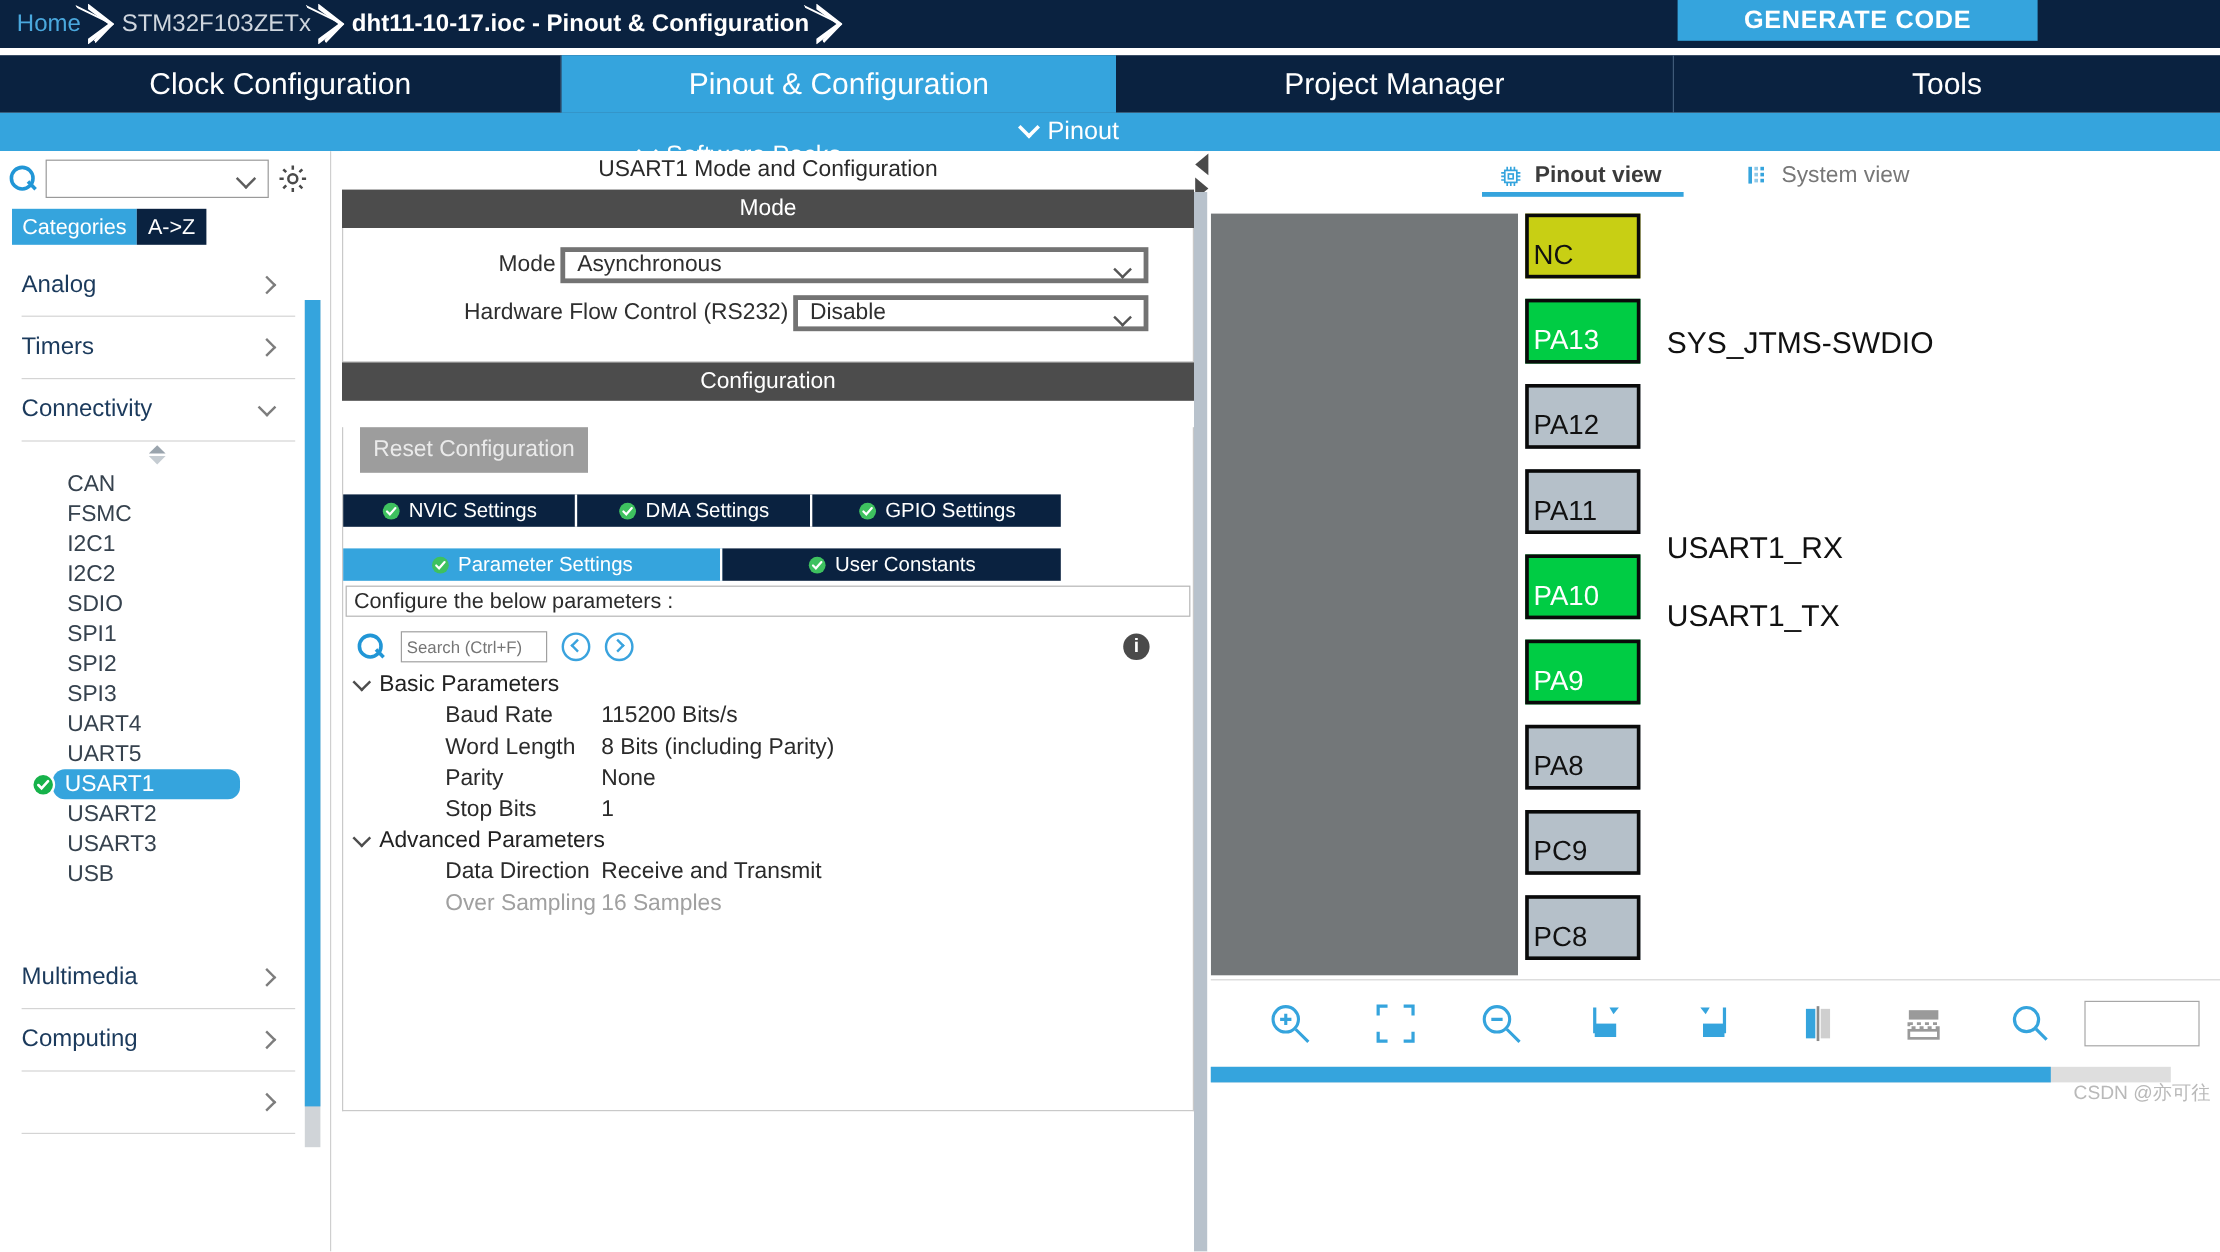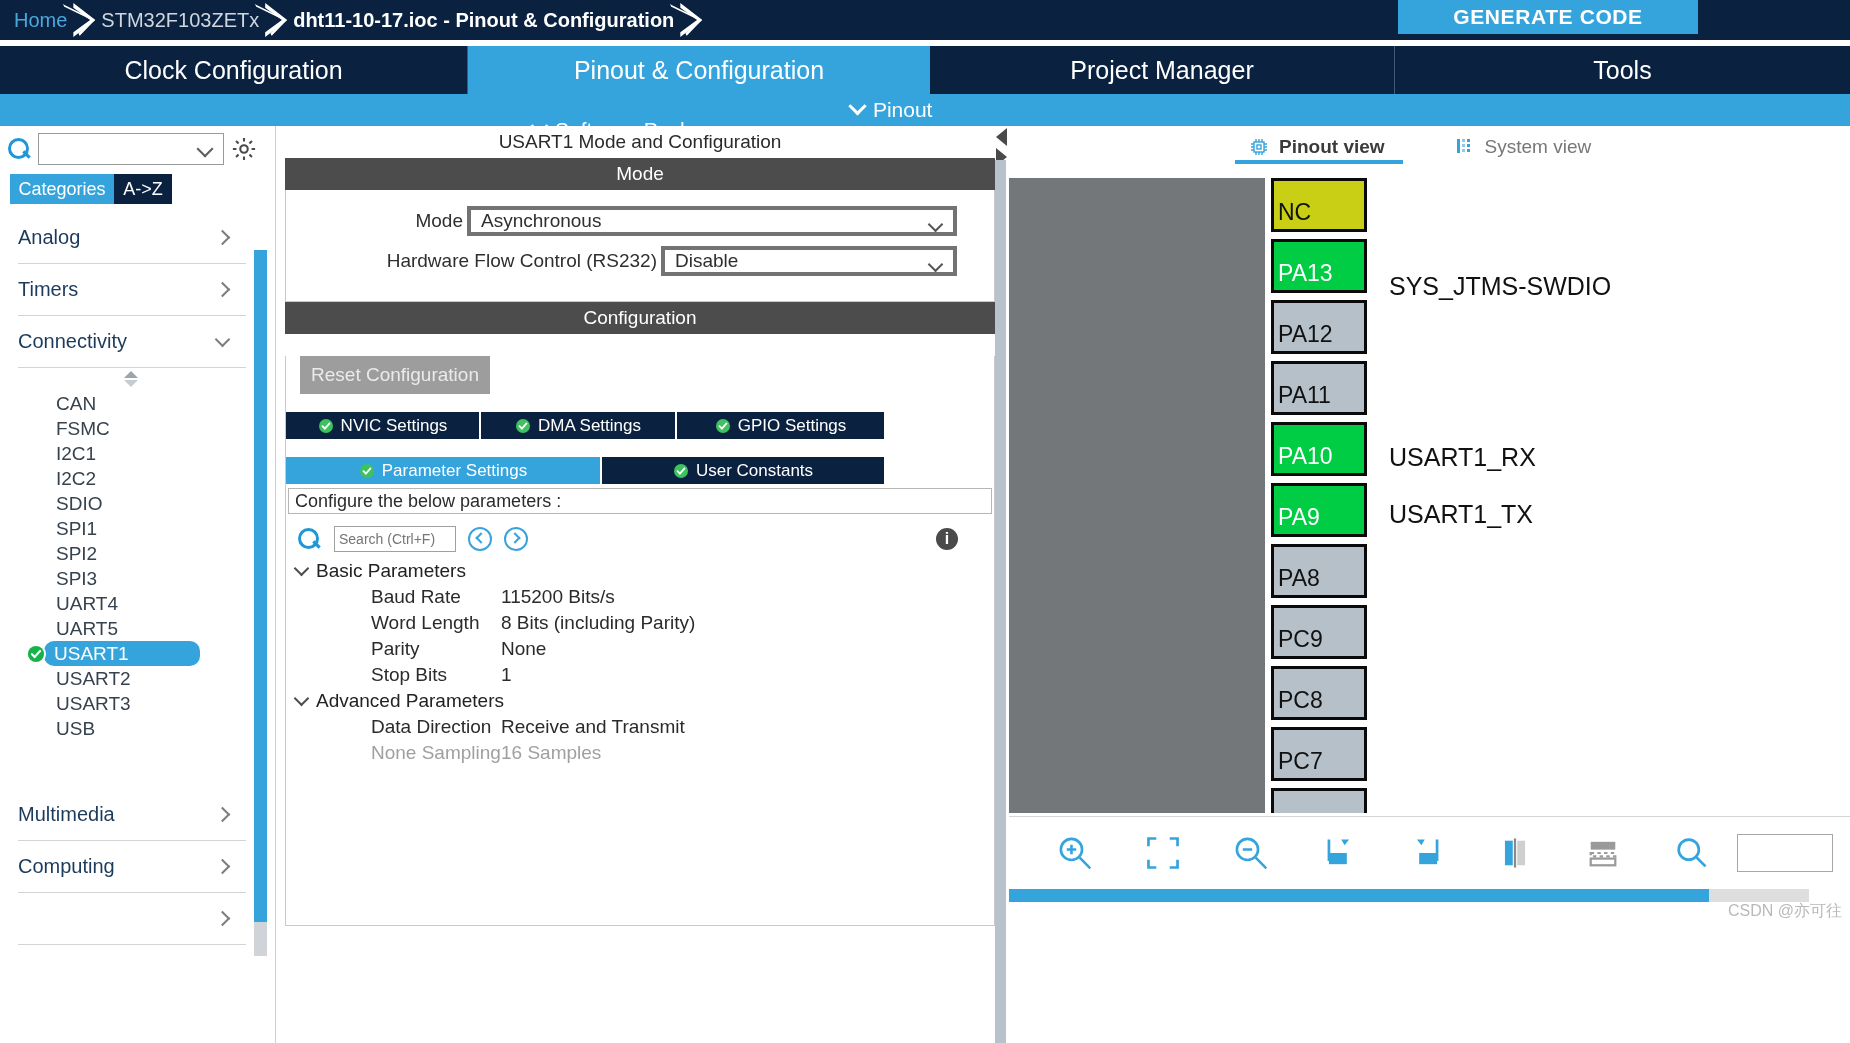--- a/index.html
+++ b/index.html
@@ -348,21 +348,21 @@
     overflow: hidden;
   }
   .chip-body {
     position: absolute; left: 0px; top: 10px; width: 256px; height: 635px;
     background: #737779;
   }
   .pin-col {
     position: absolute; left: 262px; top: 10px; width: 96px;
   }
   .pin {
-    width: 96px; height: 54px; margin-bottom: 7px;
+    width: 96px; height: 54px; margin-bottom: 17px;
     border: 3px solid #0a0a0a;
     display: flex; align-items: flex-end; padding: 0 0 3px 4px;
     font-size: 23px; cursor: pointer;
   }
   .pin.nc    { background: #c8cf14; color: #111111; }
   .pin.used  { background: #00cc44; color: #ffffff; }
   .pin.free  { background: #b5c0c9; color: #111111; }
   .pin.power { background: #fcf3ca; color: #111111; }
   .pin-label {
     position: absolute; left: 380px; font-size: 25px; color: #111111;
@@ -666,21 +666,21 @@
 
         <div class="group-row">
           <span class="gchev"></span>
           <span>Advanced Parameters</span>
         </div>
         <div class="param-row">
           <span class="param-name">Data Direction</span>
           <span class="param-val">Receive and Transmit</span>
         </div>
         <div class="param-row dim">
-          <span class="param-name">None Sampling</span>
+          <span class="param-name">Over Sampling</span>
           <span class="param-val">16 Samples</span>
         </div>
       </div>
 
       <div class="center-sb"></div>
     </div>
 
     <div class="splitter">
       <div class="arrows">
         <span class="ar-l"></span>

